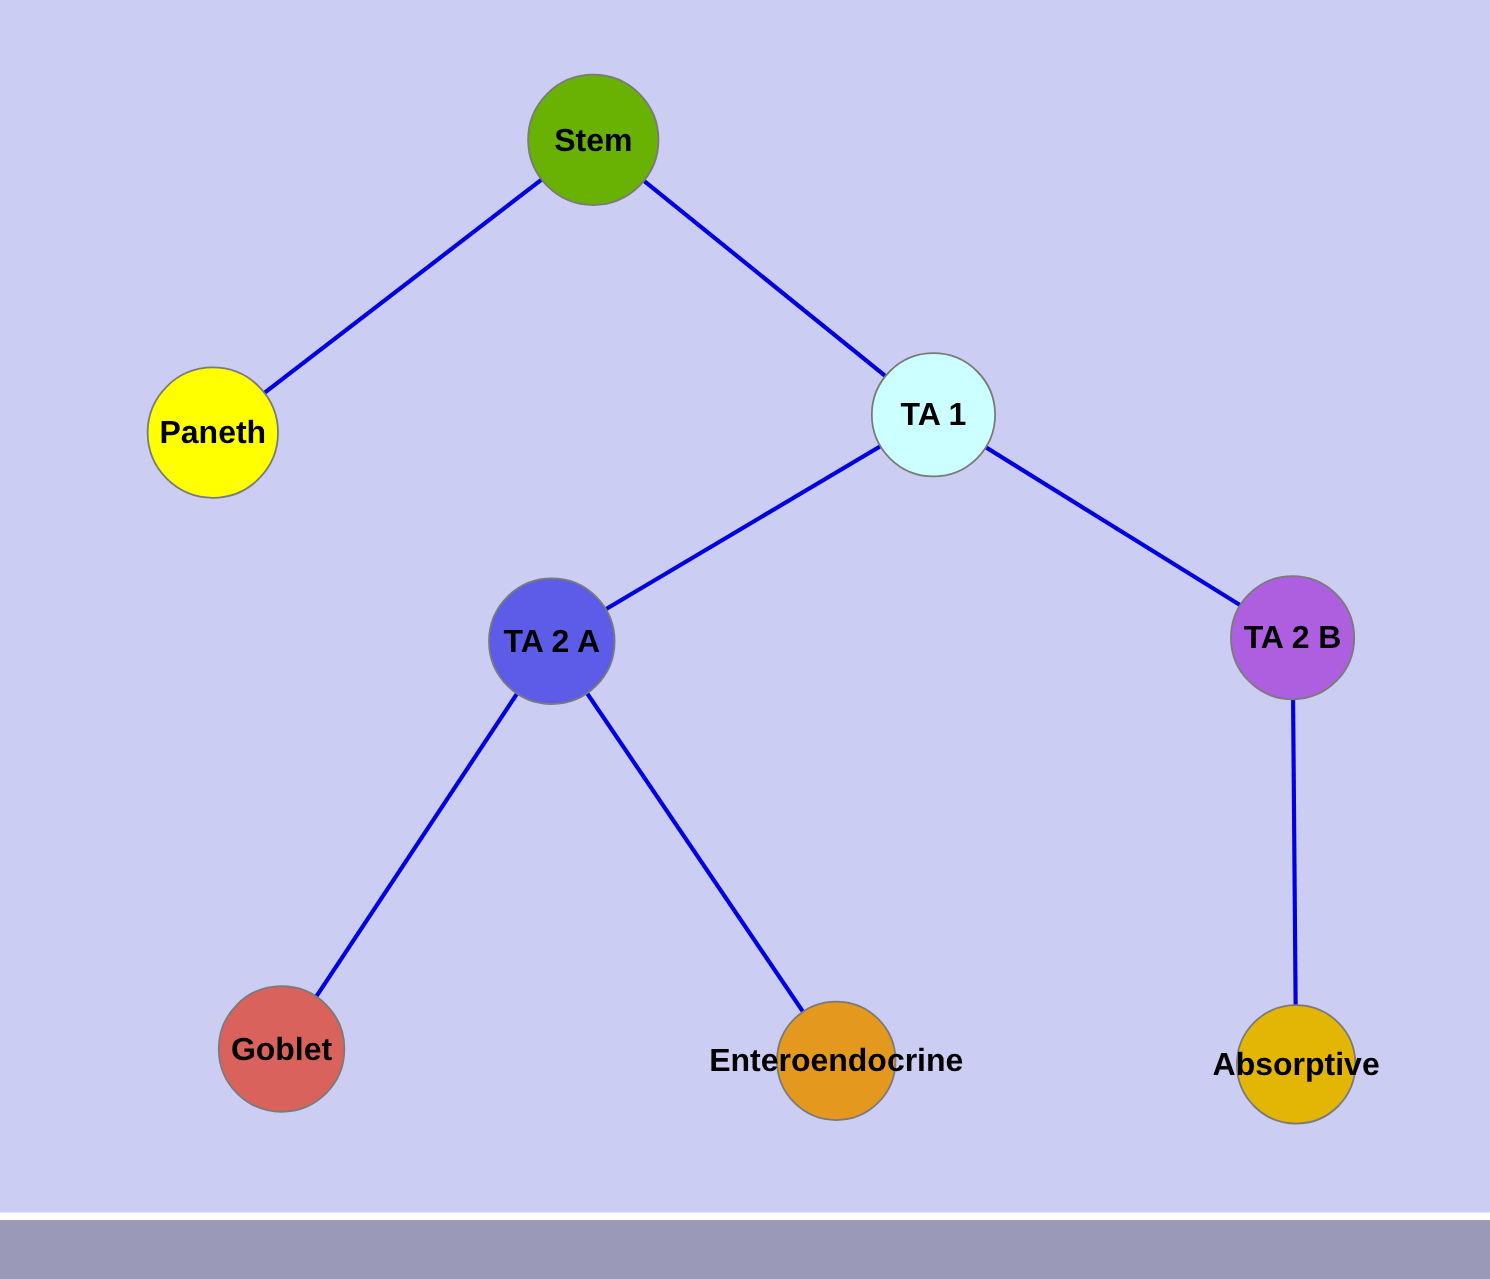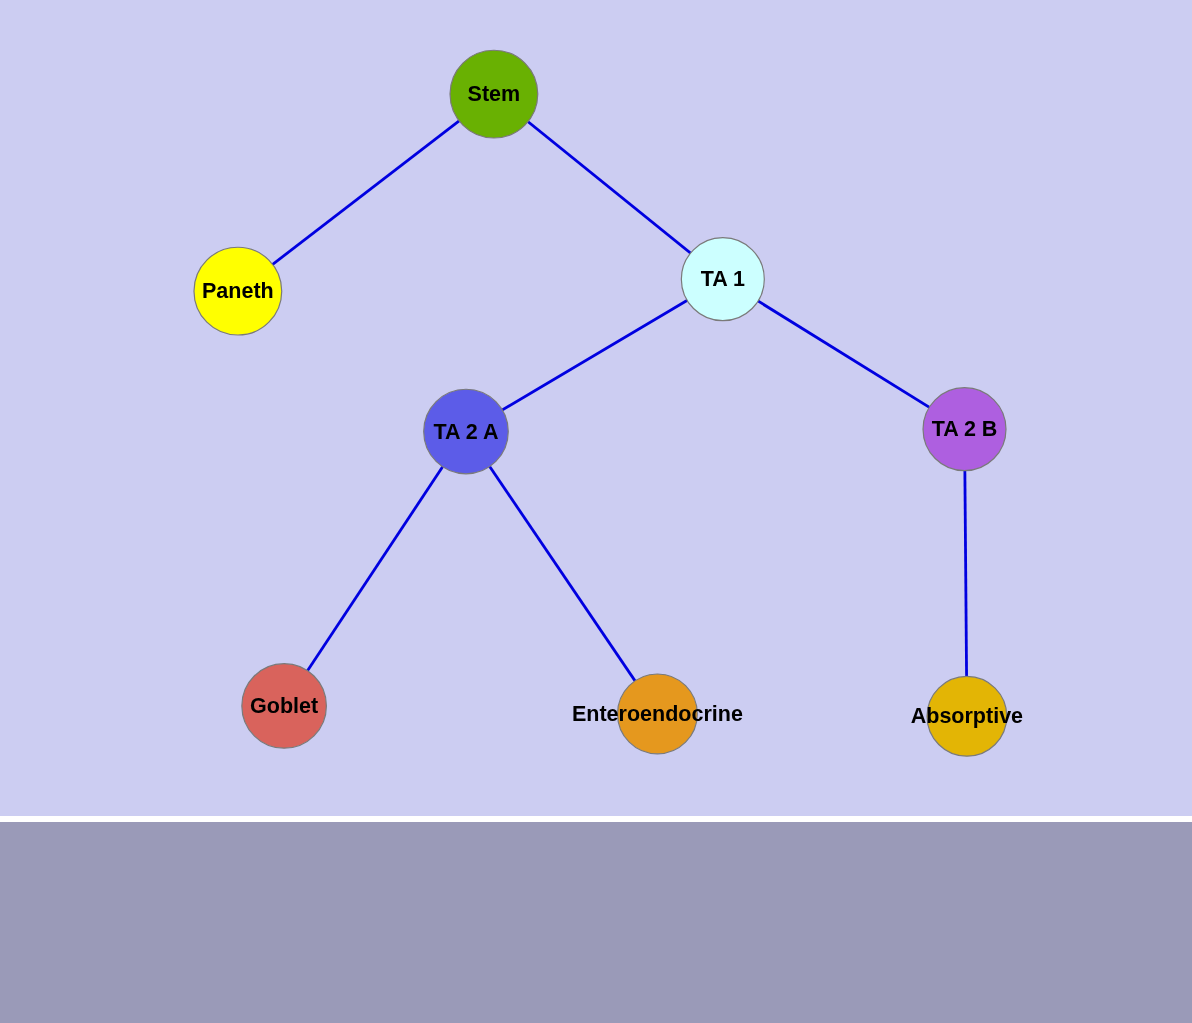--- a/index.html
+++ b/index.html
@@ -4,21 +4,21 @@
 <style>
   html, body {
     margin: 0;
     padding: 0;
     background: #9a9ab8;
     font-family: "Liberation Sans", sans-serif;
   }
   .stage {
     position: relative;
     width: 1192px;
-    height: 822px;
+    height: 976px;
     background: #cccdf2;
     overflow: hidden;
     border-bottom: 6px solid #ffffff;
     box-sizing: border-box;
     text-decoration: underline;
   }
   svg.diagram {
     position: absolute;
     left: 0;
     top: 0;

